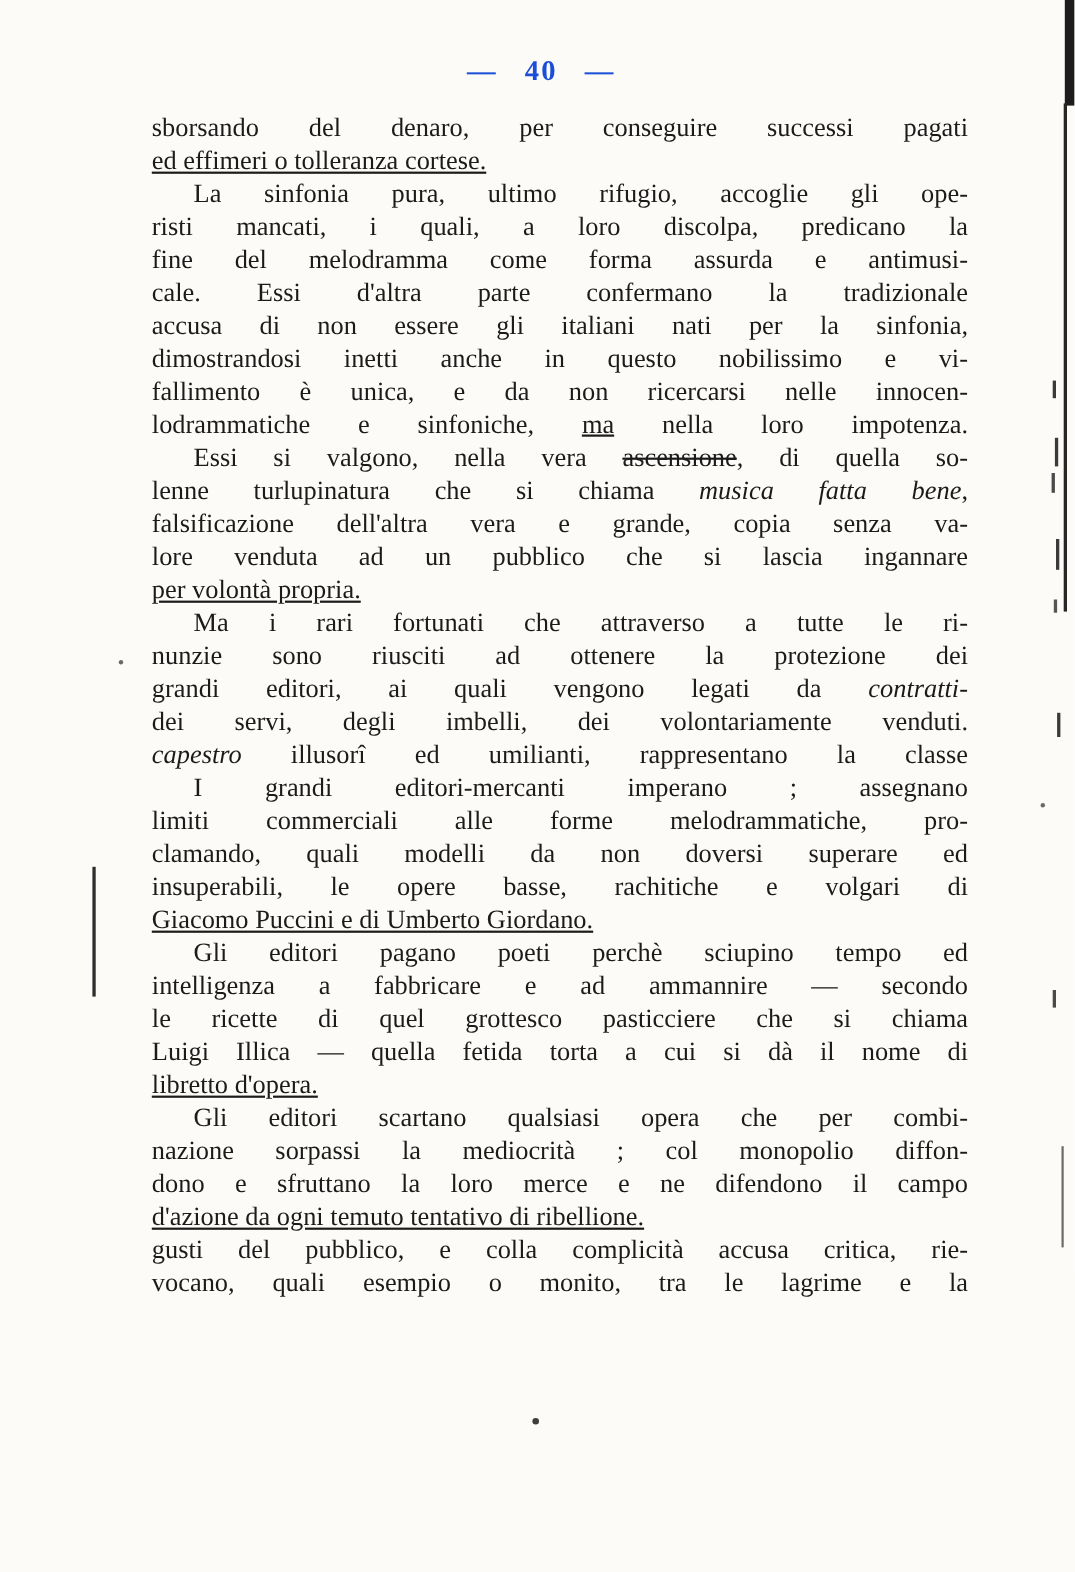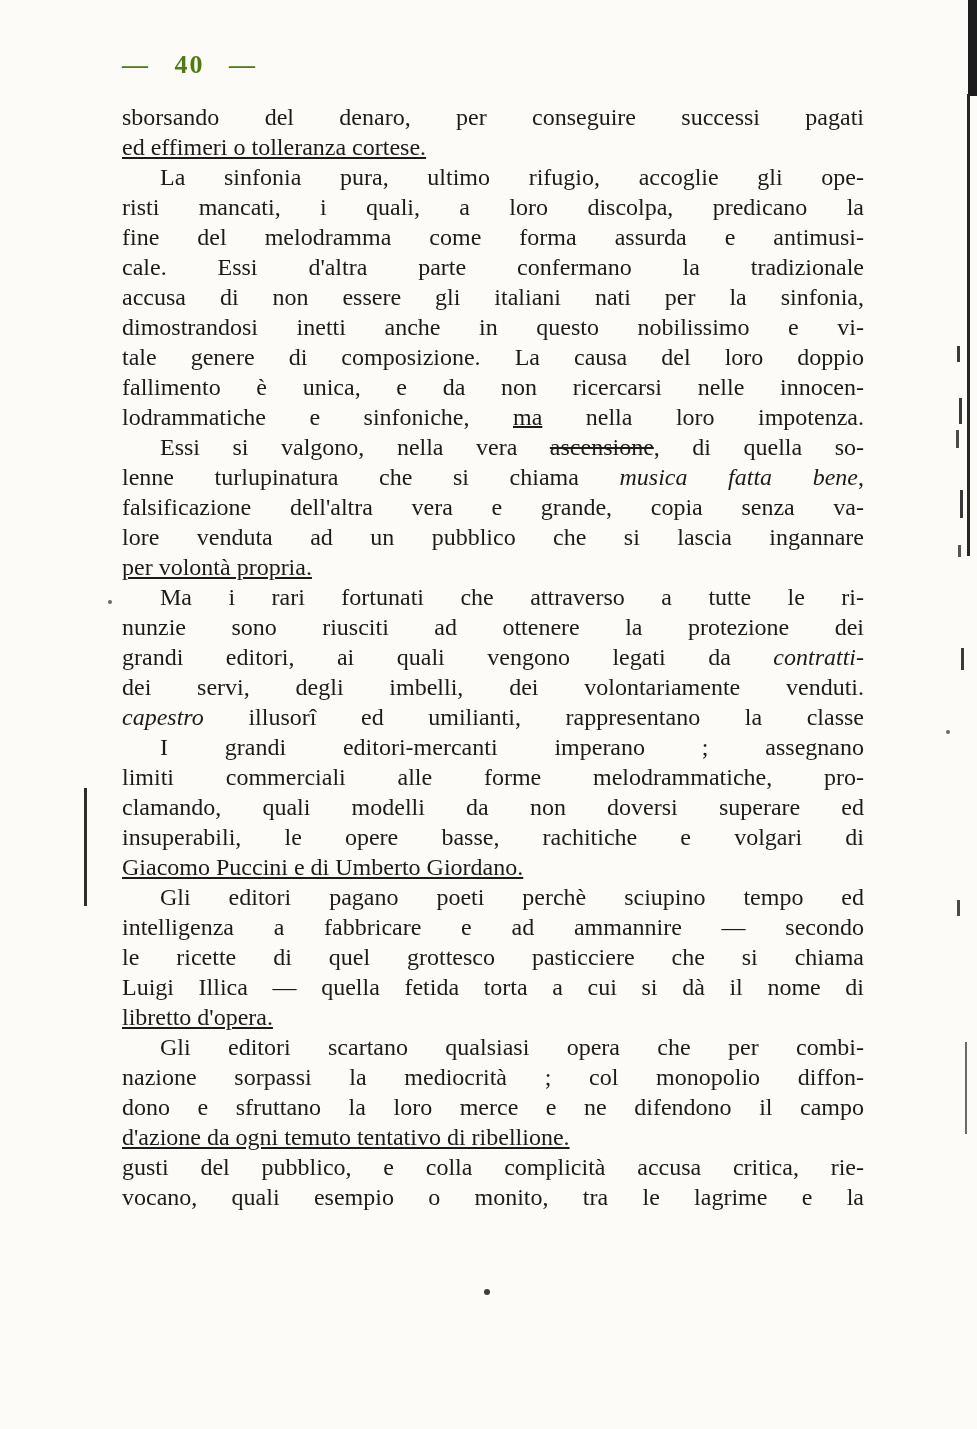--- a/index.html
+++ b/index.html
@@ -14,30 +14,31 @@
     background: #fcfbf7;
     overflow: hidden;
     font-family: "Liberation Serif", "DejaVu Serif", serif;
     color: #1b1b1b;
   }
   .page-number {
     position: absolute;
     top: 50px;
     left: 122px;
     width: 740px;
+    text-align: center;
     font-size: 26px;
     font-weight: bold;
     letter-spacing: 2px;
     word-spacing: 16px;
-    color: #4d7c0f;
+    color: #1d4ed8;
   }
   .text-block {
     position: absolute;
     top: 102px;
-    left: 122px;
+    left: 138px;
     width: 742px;
     font-size: 24px;
     line-height: 30px;
   }
   .line {
     text-align: justify;
     text-align-last: justify;
     white-space: normal;
   }
   .line.end {
@@ -77,21 +78,20 @@
 
   <div class="text-block">
       <div class="line"><span>sborsando del denaro, per conseguire successi pagati</span></div>
       <div class="line end"><span>ed effimeri o tolleranza cortese.</span></div>
       <div class="line indent"><span>La sinfonia pura, ultimo rifugio, accoglie gli ope-</span></div>
       <div class="line"><span>risti mancati, i quali, a loro discolpa, predicano la</span></div>
       <div class="line"><span>fine del melodramma come forma assurda e antimusi-</span></div>
       <div class="line"><span>cale. Essi d'altra parte confermano la tradizionale</span></div>
       <div class="line"><span>accusa di non essere gli italiani nati per la sinfonia,</span></div>
       <div class="line"><span>dimostrandosi inetti anche in questo nobilissimo e vi-</span></div>
-      <div class="line"><span>tale genere di composizione. La causa del loro doppio</span></div>
       <div class="line"><span>fallimento è unica, e da non ricercarsi nelle innocen-</span></div>
       <div class="line"><span>lodrammatiche e sinfoniche, </span><span class="underline">ma</span><span> nella loro impotenza.</span></div>
       <div class="line indent"><span>Essi si valgono, nella vera </span><span class="strike">ascensione</span><span>, di quella so-</span></div>
       <div class="line"><span>lenne turlupinatura che si chiama </span><span class="italic">musica fatta bene</span><span>,</span></div>
       <div class="line"><span>falsificazione dell'altra vera e grande, copia senza va-</span></div>
       <div class="line"><span>lore venduta ad un pubblico che si lascia ingannare</span></div>
       <div class="line end"><span>per volontà propria.</span></div>
       <div class="line indent"><span>Ma i rari fortunati che attraverso a tutte le ri-</span></div>
       <div class="line"><span>nunzie sono riusciti ad ottenere la protezione dei</span></div>
       <div class="line"><span>grandi editori, ai quali vengono legati da </span><span class="italic">contratti-</span></div>

